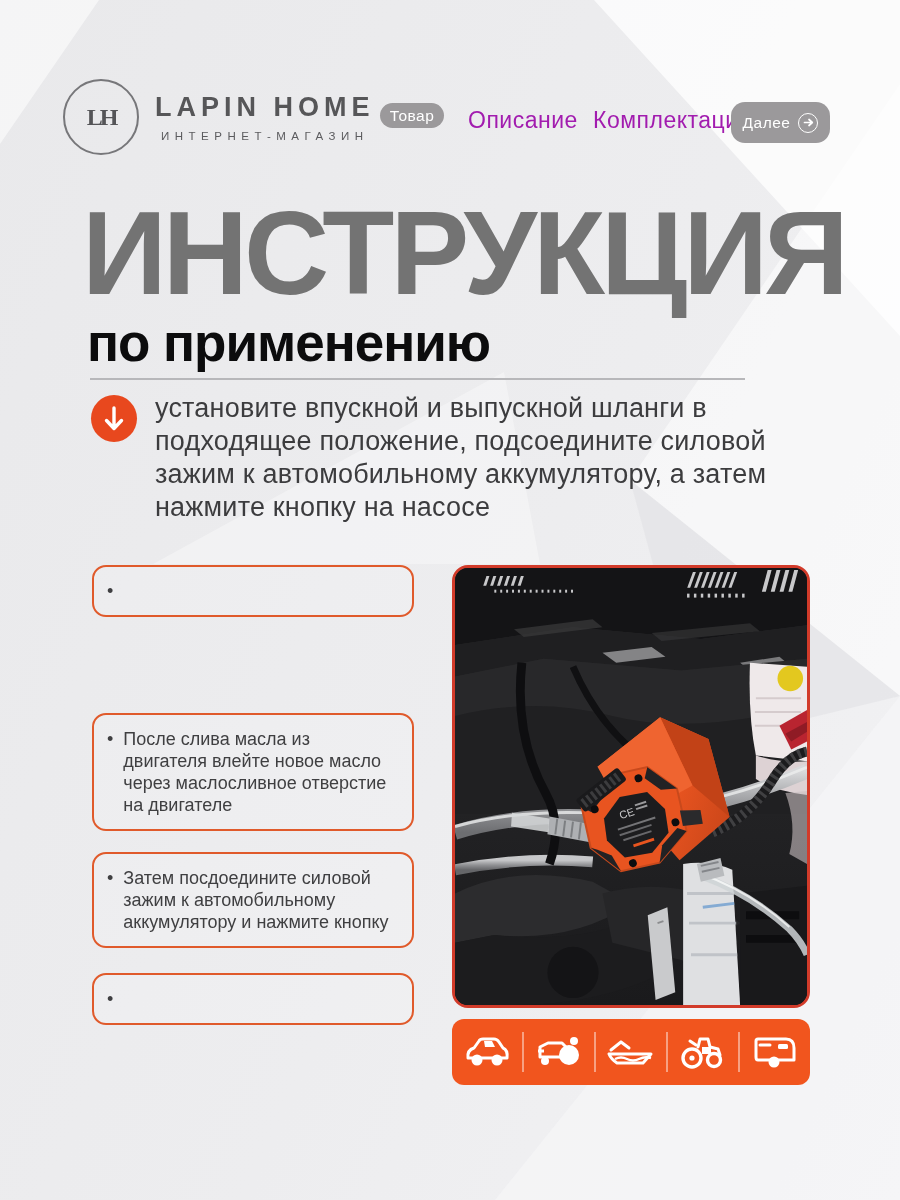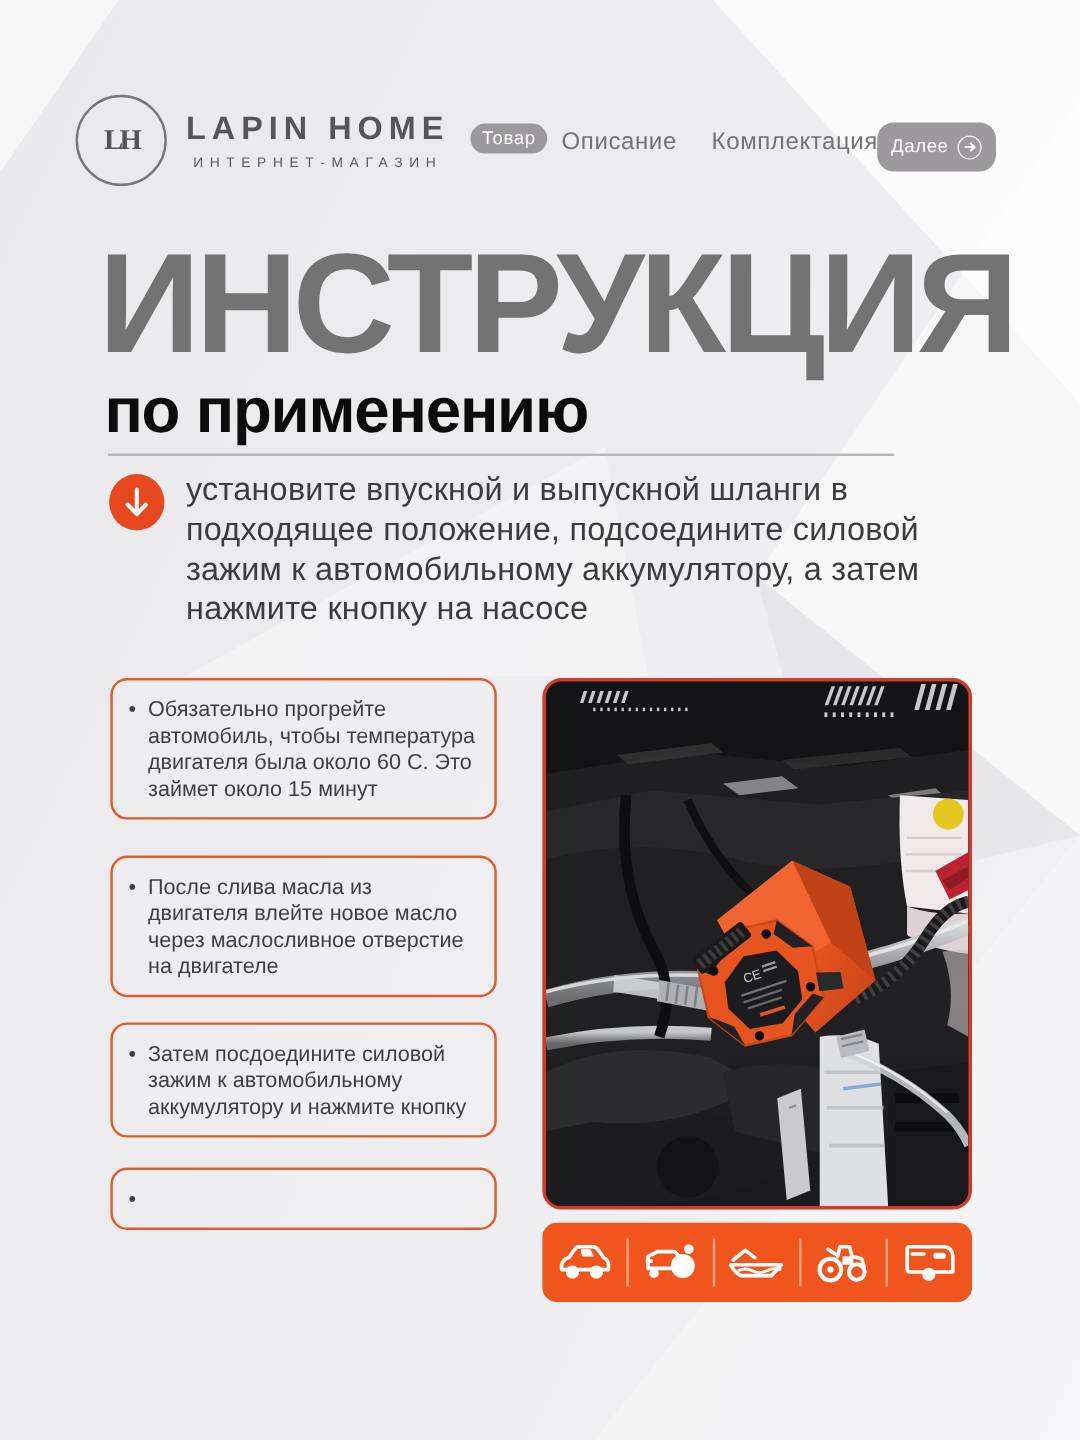--- a/index.html
+++ b/index.html
@@ -30,24 +30,24 @@
   }
   .logo-texts{margin-left:16px;}
   .logo-name{font-size:27px;font-weight:700;letter-spacing:5px;color:#565658;}
   .logo-tagline{font-size:11.5px;font-weight:400;letter-spacing:5.5px;color:#5b5b5e;margin-top:7px;text-align:center;}
 
   .nav-pill{
     position:absolute;background:#9b999b;color:#ffffff;border-radius:14px;
     font-size:15.5px;display:flex;align-items:center;justify-content:center;
     letter-spacing:.5px;cursor:pointer;
   }
-  .pill-tovar{left:392px;top:103px;width:64px;height:25px;}
+  .pill-tovar{left:380px;top:103px;width:64px;height:25px;}
   .pill-next{left:731px;top:102px;width:99px;height:41px;gap:8px;}
   .nav-link{
-    position:absolute;font-size:20px;color:#737373;letter-spacing:.5px;cursor:pointer;
+    position:absolute;font-size:23px;color:#a21caf;letter-spacing:.5px;cursor:pointer;
   }
   .link-desc{left:468px;top:107px;}
   .link-kompl{left:593px;top:107px;}
   .next-arrow{
     width:18px;height:18px;border:1.6px solid #ffffff;border-radius:50%;
     display:flex;align-items:center;justify-content:center;flex:0 0 auto;
   }
   .next-arrow svg{display:block;}
 
   
@@ -139,21 +139,20 @@
 
 <div class="lead-badge">
   <svg width="24" height="28" viewBox="0 0 24 28">
     <path d="M12 3 V22 M4.5 15.5 L12 23.5 L19.5 15.5" fill="none" stroke="#ffffff" stroke-width="3.4" stroke-linecap="round" stroke-linejoin="round"></path>
   </svg>
 </div>
 <div class="lead">установите впускной и выпускной шланги в подходящее положение, подсоедините силовой зажим к автомобильному аккумулятору, а затем нажмите кнопку на насосе</div>
 
 <div class="step s1">
   <span class="bullet">•</span>
-  <span>Обязательно прогрейте автомобиль, чтобы температура двигателя была около 60 С. Это займет около 15 минут</span>
 </div>
 <div class="step s2">
   <span class="bullet">•</span>
   <span>После слива масла из двигателя влейте новое масло через маслосливное отверстие на двигателе</span>
 </div>
 <div class="step s3">
   <span class="bullet">•</span>
   <span>Затем посдоедините силовой зажим к автомобильному аккумулятору и нажмите кнопку</span>
 </div>
 <div class="step s4">

